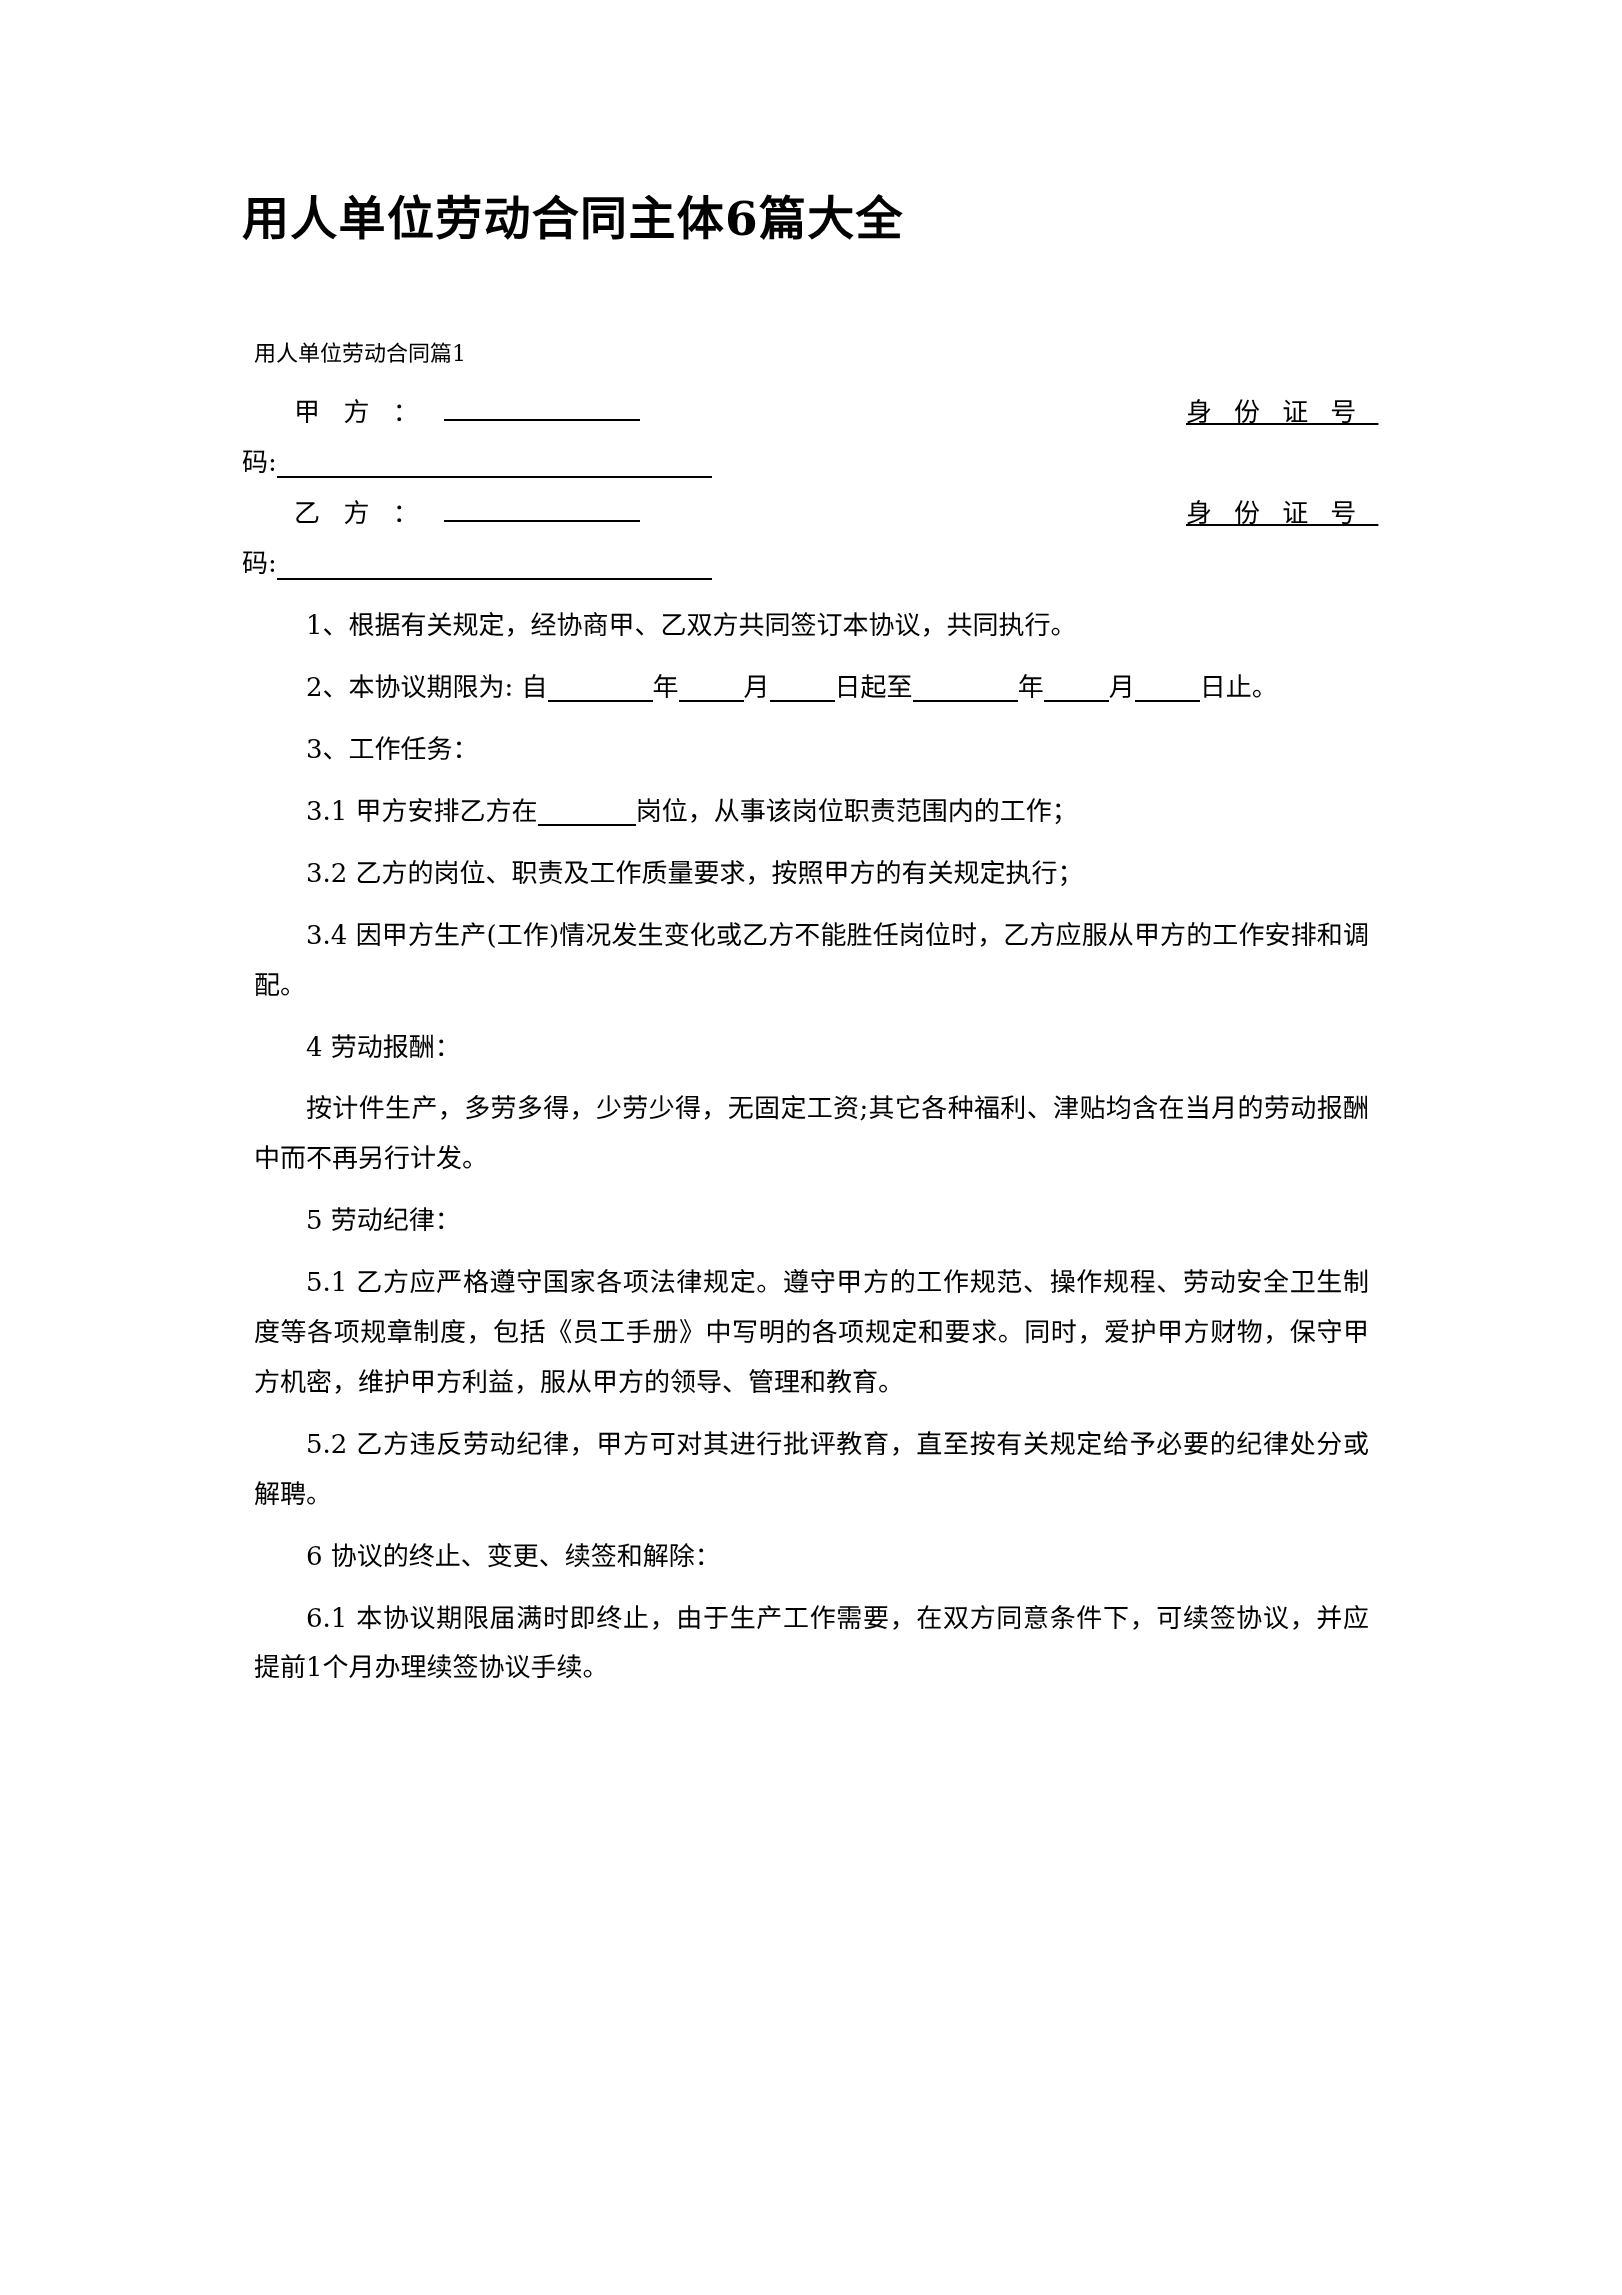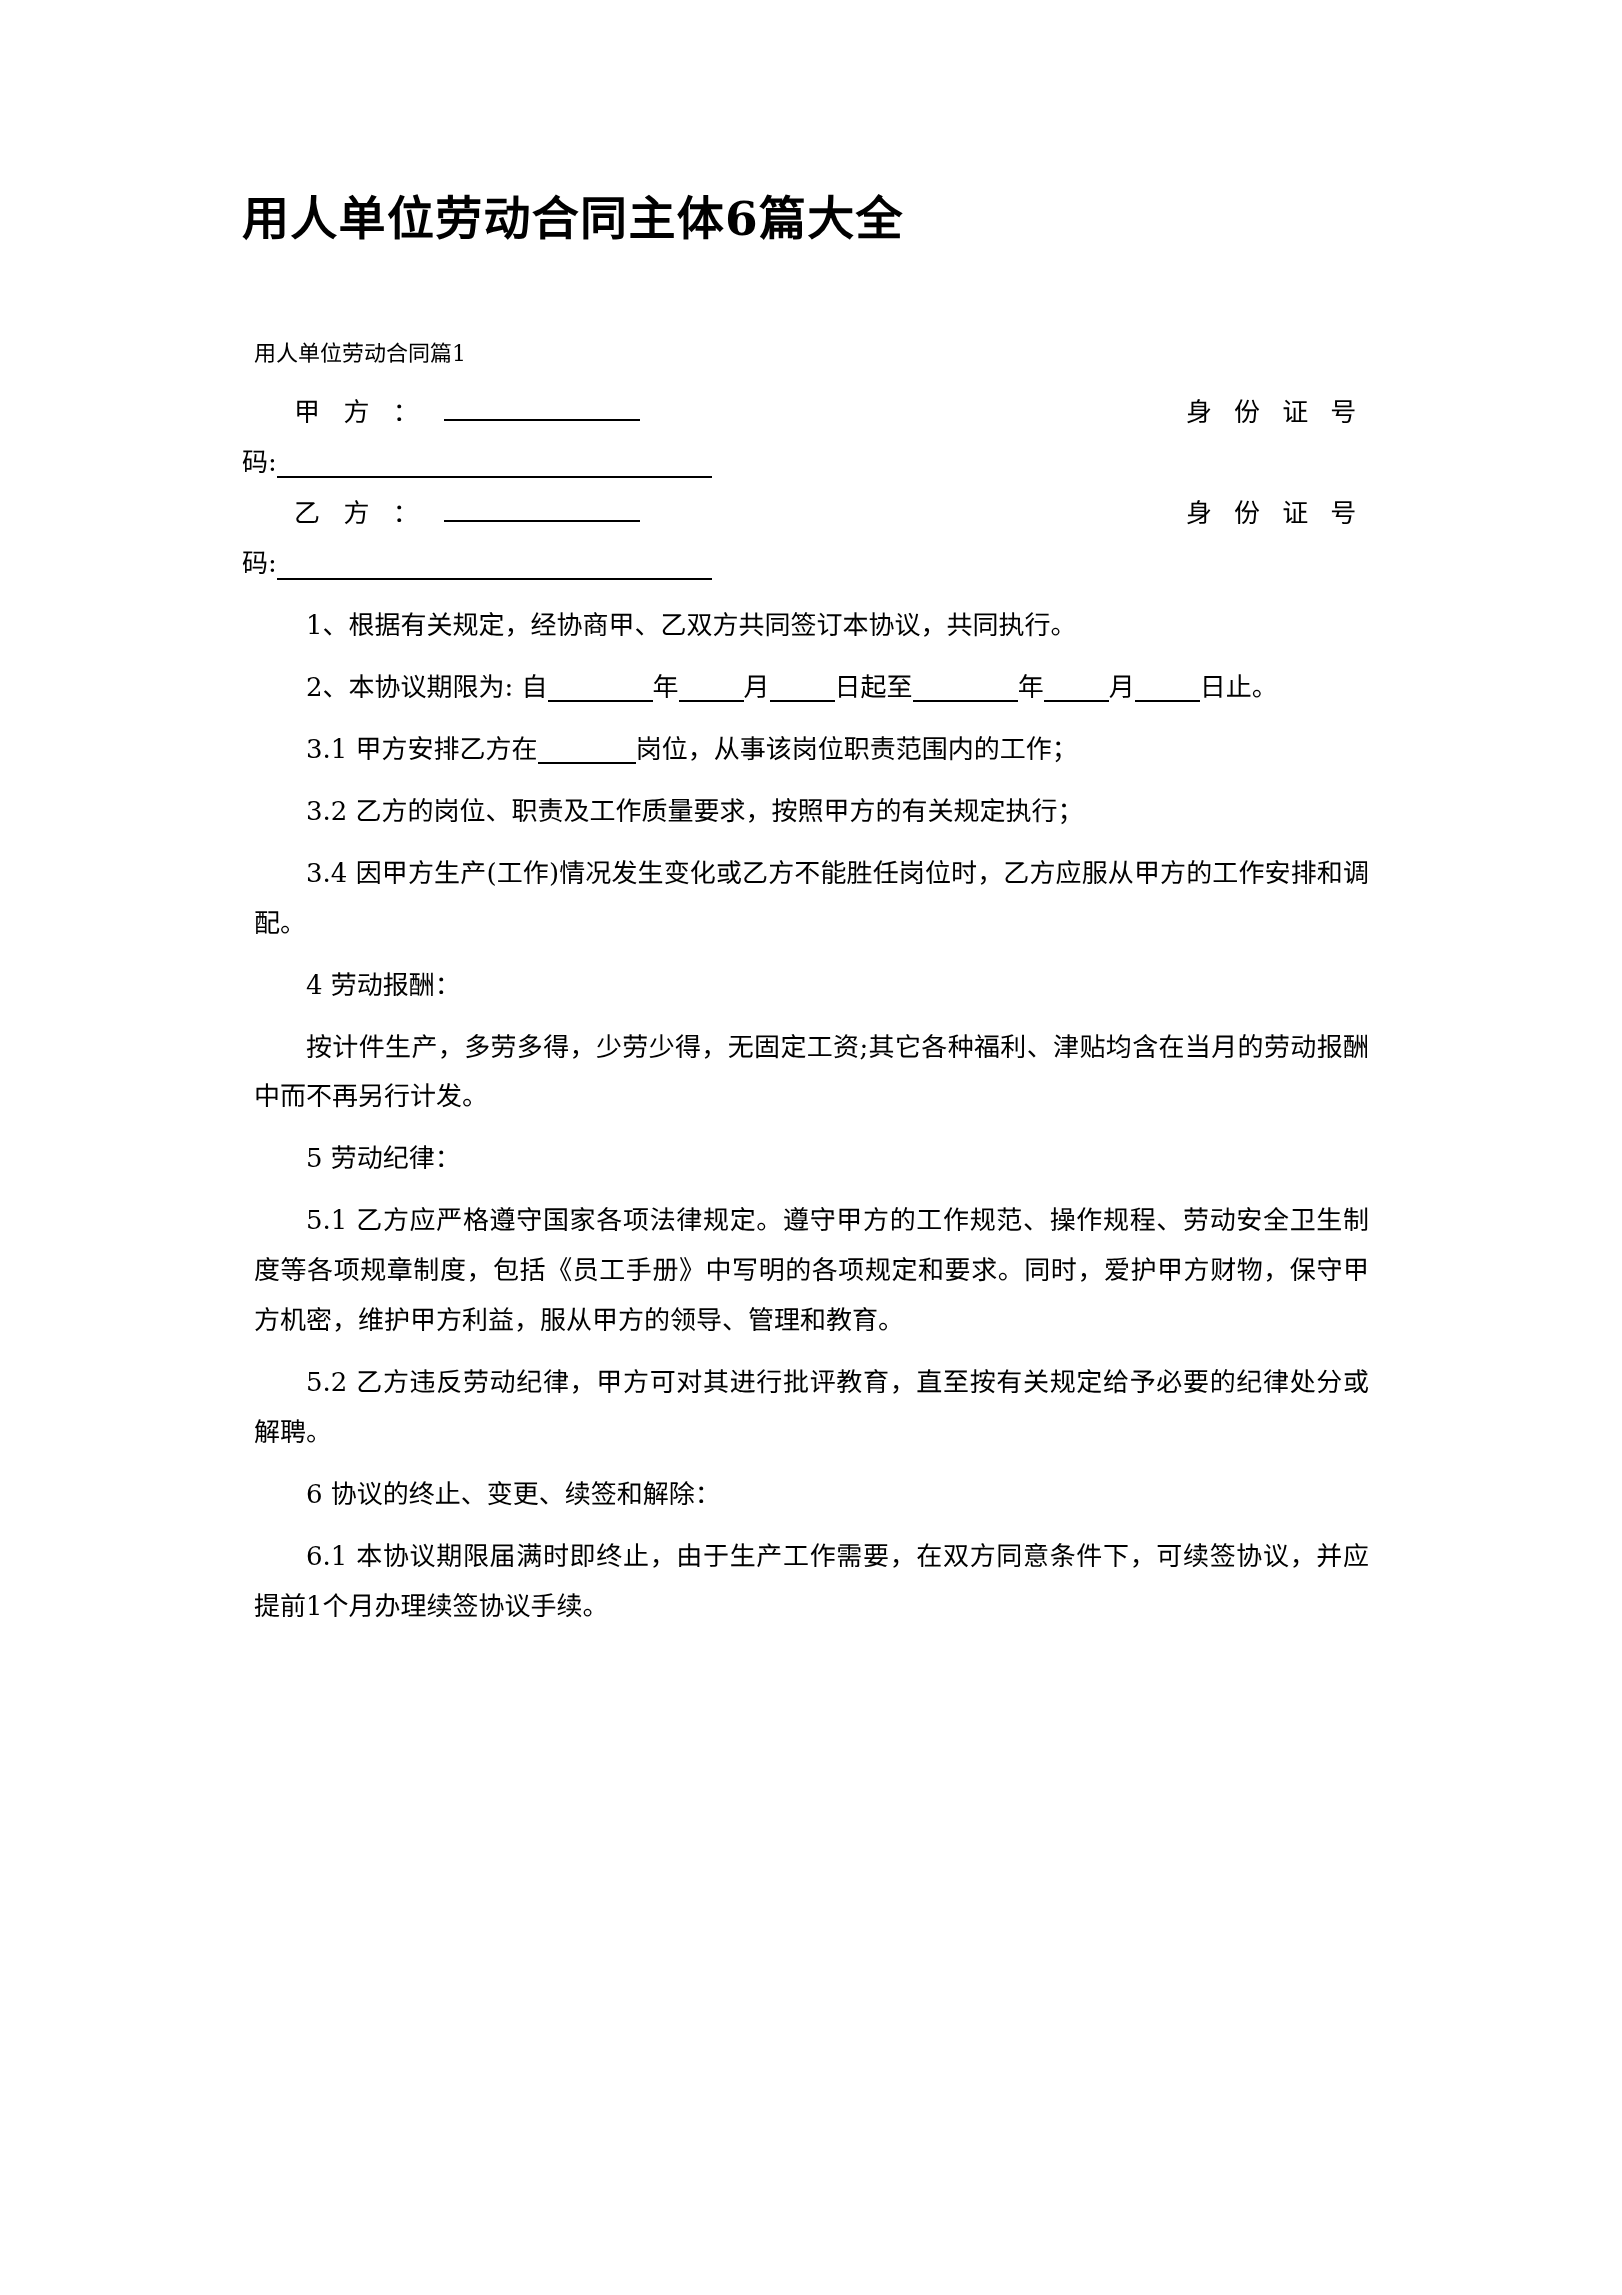--- a/index.html
+++ b/index.html
@@ -77,20 +77,21 @@
     border-bottom: 2px solid #000;
     width: 196px;
     margin: 0 6.5px 0 11.8px;
     height: 1.25em;
   }
   .party-idlabel {
     letter-spacing: 0.85em;
     white-space: nowrap;
     margin-left: auto;
     padding-right: 0.1em;
+    text-decoration: underline;
   }
   
   .code-row {
     font-size: 26px;
     line-height: 1.92;
     white-space: nowrap;
   }
   .code-blank {
     display: inline-block;
     border-bottom: 2px solid #000;
@@ -138,20 +139,21 @@
     </div>
 
     <div class="code-row">
       <span>码:</span><span class="code-blank"></span>
     </div>
 
     <p class="para indent">1、根据有关规定，经协商甲、乙双方共同签订本协议，共同执行。</p>
 
     <p class="para indent"><span>2、本协议期限为: 自</span><span class="blank b-w3"></span><span>年</span><span class="blank b-w2"></span><span>月</span><span class="blank b-w2"></span><span>日起至</span><span class="blank b-w3"></span><span>年</span><span class="blank b-w2"></span><span>月</span><span class="blank b-w2"></span><span>日止。</span></p>
 
+    <p class="para indent">3、工作任务：</p>
 
     <p class="para indent"><span>3.1 甲方安排乙方在</span><span class="blank b-w4"></span><span>岗位，从事该岗位职责范围内的工作；</span></p>
 
     <p class="para indent">3.2 乙方的岗位、职责及工作质量要求，按照甲方的有关规定执行；</p>
 
 
     <p class="para indent">3.4 因甲方生产(工作)情况发生变化或乙方不能胜任岗位时，乙方应服从甲方的工作安排和调配。</p>
 
     <p class="para indent">4 劳动报酬：</p>
 

